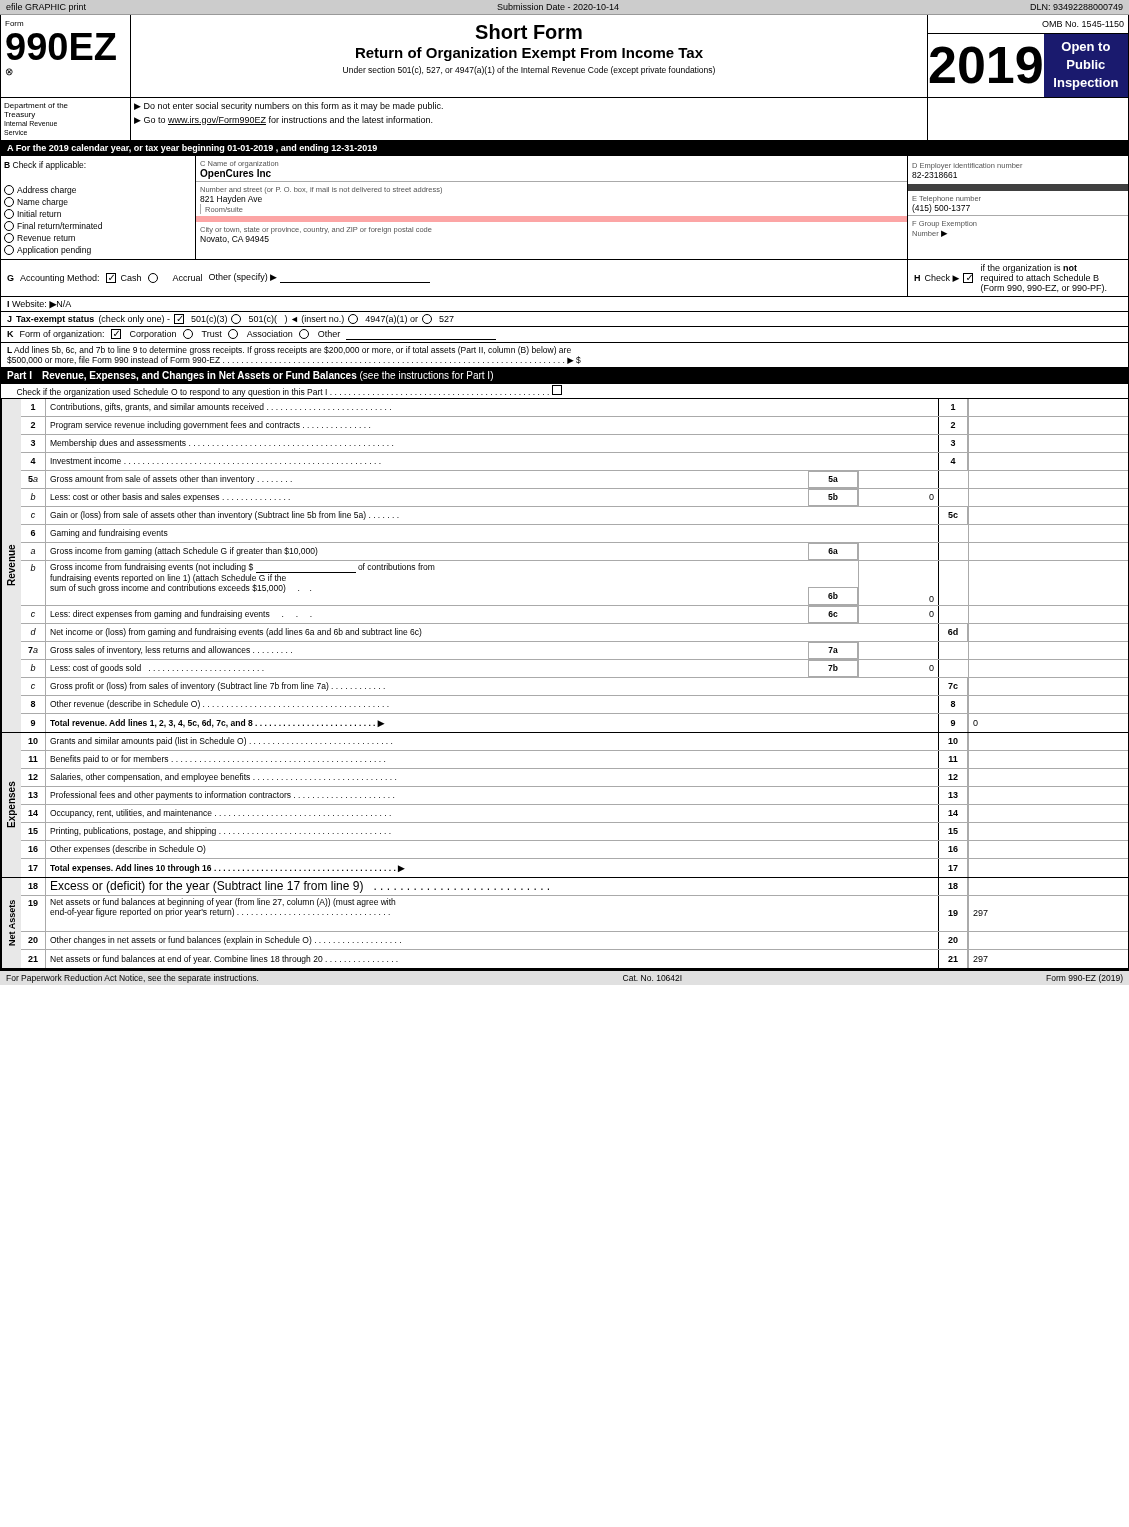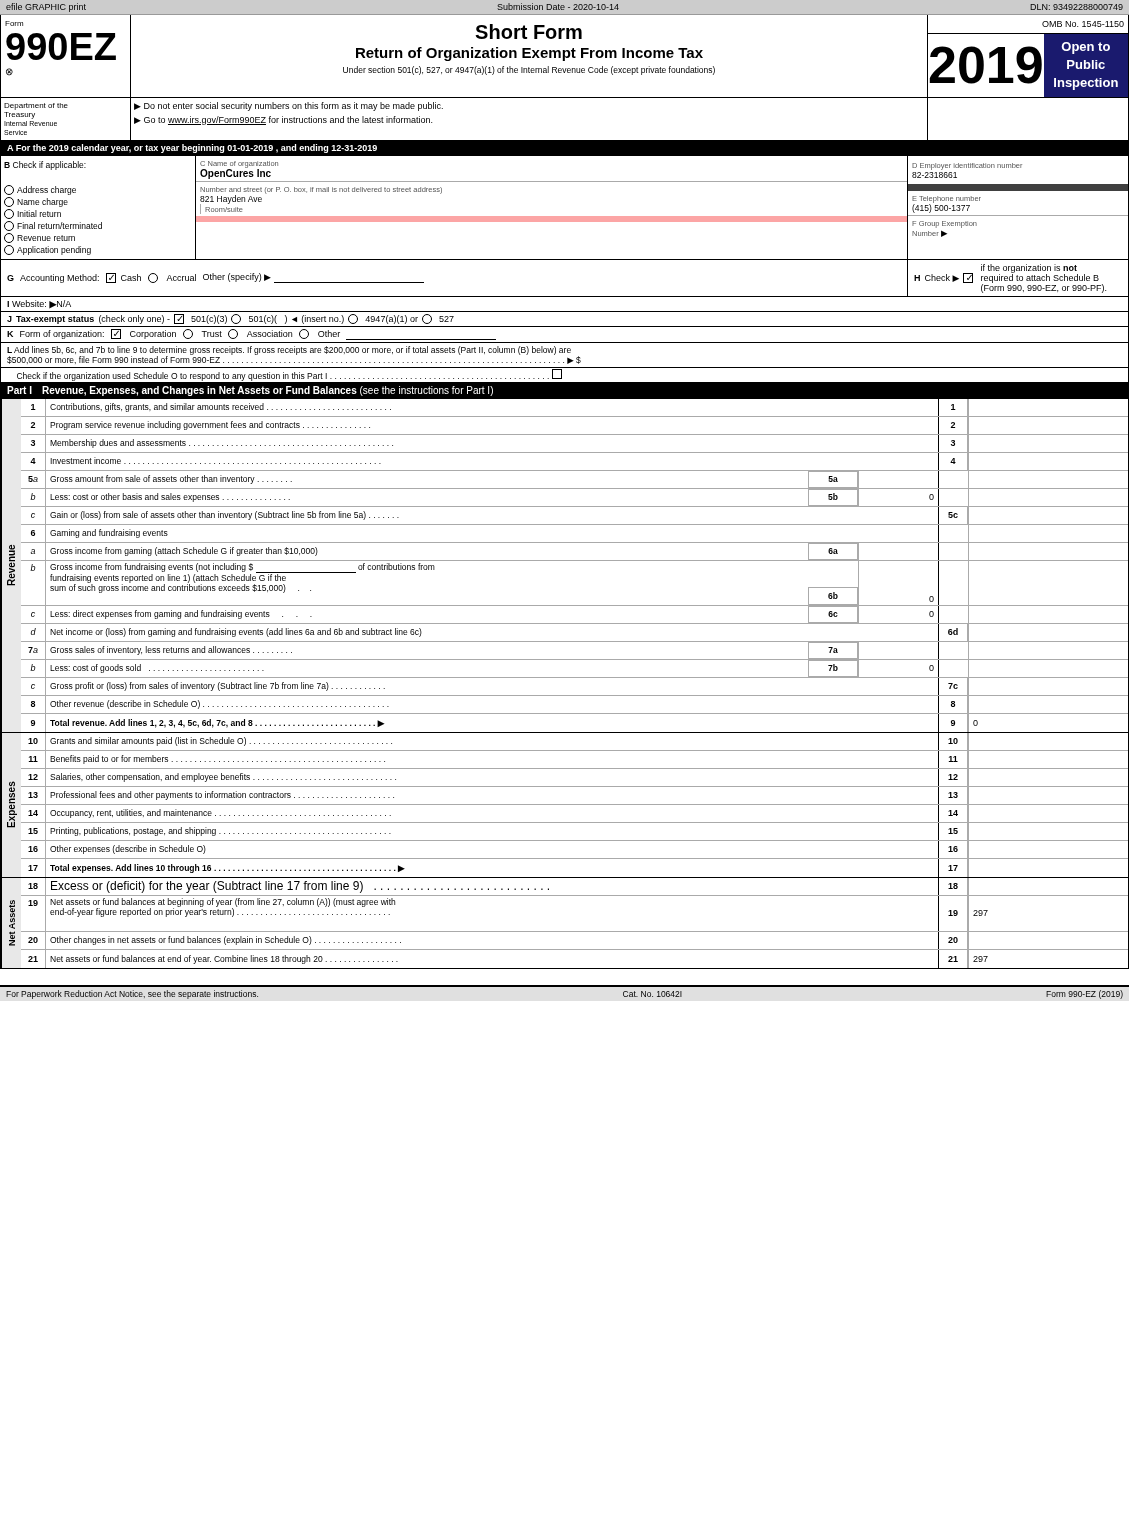--- a/index.html
+++ b/index.html
@@ -99,20 +99,24 @@
       <div style="display:flex; border-bottom:6px solid #fca5a5; padding:2px 4px;flex-direction:column;">
         <div style="flex:1;">
           <span style="font-size:7.5px; color:#555;">Number and street (or P. O. box, if mail is not delivered to street address)</span><br>
           <span>821 Hayden Ave</span>
         </div>
         <div style="width:100px; border-left:1px solid #aaa; padding-left:4px;">
           <span style="font-size:7.5px; color:#555;">Room/suite</span><br>
           <span></span>
         </div>
       </div>
+      <div style="padding:2px 4px;">
+        <span style="font-size:7.5px; color:#555;">City or town, state or province, country, and ZIP or foreign postal code</span><br>
+        <span>Novato, CA  94945</span>
+      </div>
     </div>
 
     <div style="width:220px; font-size:8.5px;">
       <div style="border-bottom:7px solid #404040; padding:4px 4px;">
         <span style="font-size:7.5px; color:#555;">D Employer identification number</span><br>
         <span>82-2318661</span>
       </div>
       <div style="border-bottom:1px solid #aaa; padding:2px 4px;">
         <span style="font-size:7.5px; color:#555;">E Telephone number</span><br>
         <span>(415) 500-1377</span>
@@ -125,21 +129,21 @@
   </div>
 
   <div style="display:flex; border:1px solid #000; border-top:0;">
     <div style="flex:1; border-right:1px solid #000; padding:3px 6px; font-size:9px; display:flex; align-items:center; gap:6px;">
       <strong>G</strong>
       <span>Accounting Method:</span>
       <span style="display:flex; align-items:center; gap:2px;">
         <span class="checkbox checked"></span>
         <span>Cash</span>
       </span>
-      <span style="display:flex; align-items:flex-end; gap:6px;">
+      <span style="display:flex; align-items:flex-end; gap:12px;">
         <span class="radio"></span>
         <span>Accrual</span>
       </span>
       <span>Other (specify) ▶ <span style="border-bottom:1px solid #000; display:inline-block; width:150px;">&nbsp;</span></span>
     </div>
     <div style="width:220px; padding:3px 6px; font-size:9px; display:flex; align-items:center; gap:4px;">
       <strong>H</strong>
       <span>Check ▶</span>
       <span class="checkbox checked"></span>
       <span>if the organization is <strong>not</strong><br>required to attach Schedule B<br>(Form 990, 990-EZ, or 990-PF).</span>
@@ -173,27 +177,27 @@
     <span class="radio"></span>
     <span>Other</span>
     <span style="border-bottom:1px solid #000; display:inline-block; width:150px;">&nbsp;</span>
   </div>
 
   <div style="border:1px solid #000; border-top:0; padding:2px 6px; font-size:8.5px;">
     <strong>L</strong> Add lines 5b, 6c, and 7b to line 9 to determine gross receipts. If gross receipts are $200,000 or more, or if total assets (Part II, column (B) below) are<br>
     $500,000 or more, file Form 990 instead of Form 990-EZ . . . . . . . . . . . . . . . . . . . . . . . . . . . . . . . . . . . . . . . . . . . . . . . . . . . . . . . . . . . . . . . . . . . . . . . . . ▶ $
   </div>
 
-  <div style="border:1px solid #000; border-top:0; padding:1px 6px; font-size:8.5px;">
-    &nbsp;&nbsp;&nbsp;&nbsp;Check if the organization used Schedule O to respond to any question in this Part I . . . . . . . . . . . . . . . . . . . . . . . . . . . . . . . . . . . . . . . . . . . . . . . <span class="checkbox" style="display:inline-block;"></span>
-  </div>
-
   <div style="background:#000; color:white; padding:2px 6px; font-size:10px; font-weight:bold; display:flex; gap:10px; border:1px solid #000; border-top:0;">
     <span>Part I</span>
     <span>Revenue, Expenses, and Changes in Net Assets or Fund Balances <span style="font-weight:normal;">(see the instructions for Part I)</span></span>
+  </div>
+
+  <div style="border:1px solid #000; border-top:0; padding:1px 6px; font-size:8.5px;">
+    &nbsp;&nbsp;&nbsp;&nbsp;Check if the organization used Schedule O to respond to any question in this Part I . . . . . . . . . . . . . . . . . . . . . . . . . . . . . . . . . . . . . . . . . . . . . . . <span class="checkbox" style="display:inline-block;"></span>
   </div>
 
   <div style="display:flex; border:1px solid #000; border-top:0;">
     <div style="width:20px; background:#e8e8e8; border-right:1px solid #000; display:flex; align-items:center; justify-content:center; writing-mode:vertical-rl; transform:rotate(180deg); font-size:10px; font-weight:bold;">Revenue</div>
     <div style="flex:1;">
 
       <div style="display:flex; border-bottom:1px solid #aaa; min-height:18px;">
         <div style="width:25px; border-right:1px solid #aaa; display:flex; align-items:center; justify-content:center; font-size:9px; font-weight:bold;">1</div>
         <div style="flex:1; padding:1px 4px; font-size:8.5px; display:flex; align-items:center;">Contributions, gifts, grants, and similar amounts received . . . . . . . . . . . . . . . . . . . . . . . . . . .</div>
         <div style="width:30px; border-left:1px solid #000; border-right:1px solid #aaa; display:flex; align-items:center; justify-content:center; font-size:9px; font-weight:bold;">1</div>
@@ -434,19 +438,19 @@
       </div>
       <div style="display:flex; min-height:18px;">
         <div style="width:25px; border-right:1px solid #aaa; display:flex; align-items:center; justify-content:center; font-size:9px; font-weight:bold;">21</div>
         <div style="flex:1; padding:1px 4px; font-size:8.5px; display:flex; align-items:center;">Net assets or fund balances at end of year. Combine lines 18 through 20 . . . . . . . . . . . . . . . .</div>
         <div style="width:30px; border-left:1px solid #000; border-right:1px solid #aaa; display:flex; align-items:center; justify-content:center; font-size:9px; font-weight:bold;">21</div>
         <div style="width:160px; border-left:1px solid #aaa; font-size:9px; display:flex; align-items:center; padding-left:4px;">297</div>
       </div>
     </div>
   </div>
 
-  <div style="border-top:2px solid #000; padding:2px 6px; font-size:8.5px; display:flex; justify-content:space-between; background:#e0e0e0; margin-top:16px;">
+  <div style="border-top:2px solid #000; padding:2px 6px; font-size:8.5px; display:flex; justify-content:space-between; background:#e0e0e0; margin-top:0;">
     <span>For Paperwork Reduction Act Notice, see the separate instructions.</span>
     <span>Cat. No. 10642I</span>
     <span>Form 990-EZ (2019)</span>
   </div>
 
 </div>
 
 </body></html>

